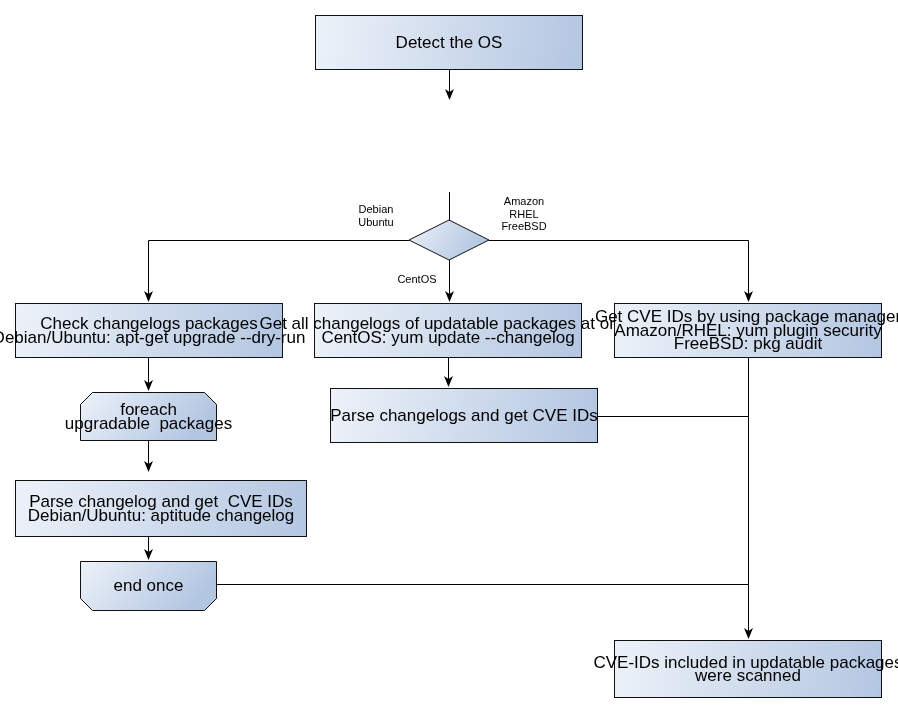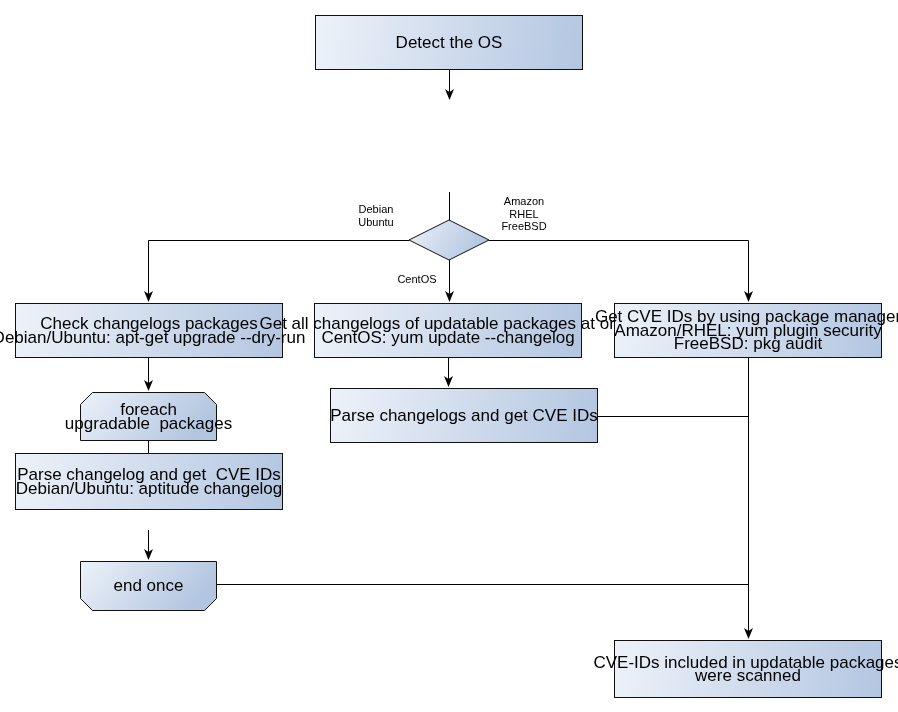--- a/index.html
+++ b/index.html
@@ -108,21 +108,21 @@
   <div class="node" style="left:15px;top:303px;width:268px;height:55px">
     <span class="label">Check changelogs packages
 Debian/Ubuntu: apt-get upgrade --dry-run</span>
   </div>
 
   <div class="shape-text" style="left:80px;top:392px;width:137px;height:49px">
     <span class="label">foreach
 upgradable  packages</span>
   </div>
 
-  <div class="node" style="left:15px;top:453px;width:268px;height:57px">
+  <div class="node" style="left:15px;top:480px;width:292px;height:57px">
     <span class="label">Parse changelog and get  CVE IDs
 Debian/Ubuntu: aptitude changelog</span>
   </div>
 
   <div class="shape-text" style="left:80px;top:561px;width:137px;height:50px">
     <span class="label">end once</span>
   </div>
 
   <div class="node" style="left:314px;top:303px;width:268px;height:55px">
     <span class="label">Get all changelogs of updatable packages at once

